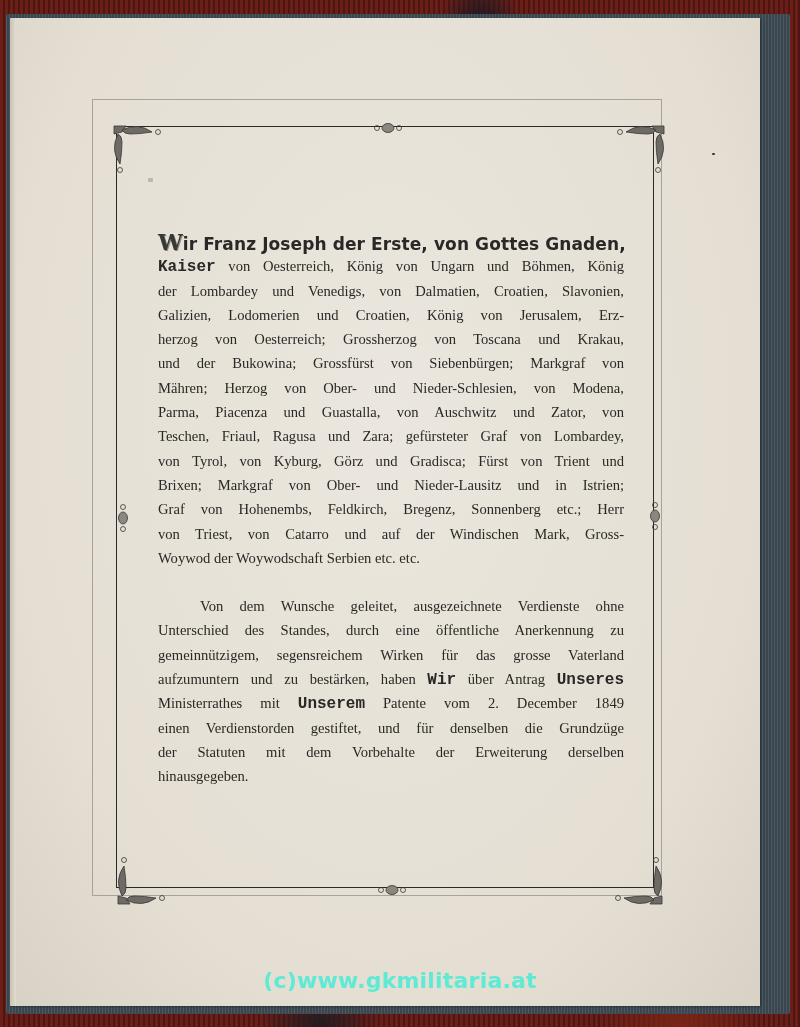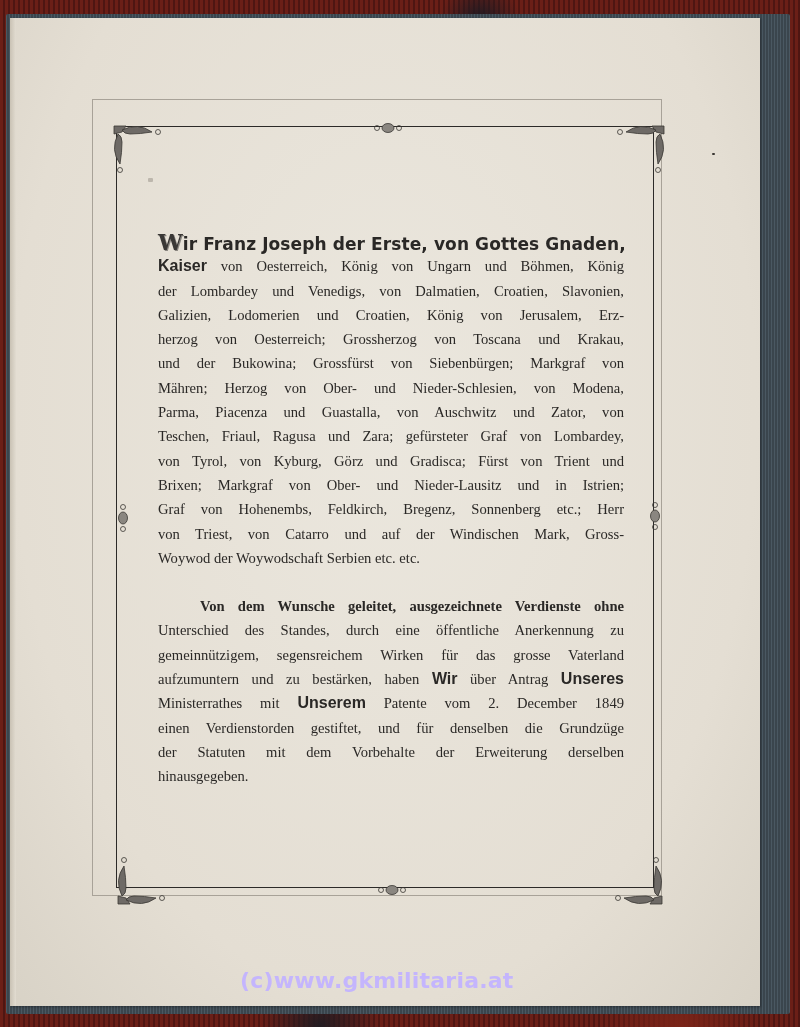--- a/index.html
+++ b/index.html
@@ -51,28 +51,28 @@
     .line.last { text-align-last: left; }
     .para1 .headline {
       font-family: "DejaVu Sans", "Liberation Sans", sans-serif;
       font-weight: bold; font-size: 17px; letter-spacing: 0.1px;
     }
     .initial {
       font-family: "DejaVu Serif", serif; font-weight: bold; font-size: 22px;
       color: #3a3836; text-shadow: 1px 1px 0 #8a8680;
     }
     .bold-sans {
-      font-family: Liberation Sans, sans-serif;
+      font-family: Liberation Mono, monospace;
       font-weight: bold; font-size: 16px;
     }
     .para2 { margin-top: 24px; }
-    .indent { padding-left: 42px; font-weight: bold; }
+    .indent { padding-left: 42px; }
     .watermark {
-      position: absolute; left: 240px; top: 968px; width: 320px; 
-      color: #c4b5fd;
+      position: absolute; left: 240px; top: 968px; width: 320px; text-align: center;
+      color: #5eead4;
       font-family: "DejaVu Sans", sans-serif; font-weight: bold; font-size: 22px;
       letter-spacing: 0.2px;
     }
     .speck { position: absolute; width: 3px; height: 2px; background: #3a3632; border-radius: 1px; }
   </style>
 </head>
 <body>
 
 <div class="cover"></div>
 

